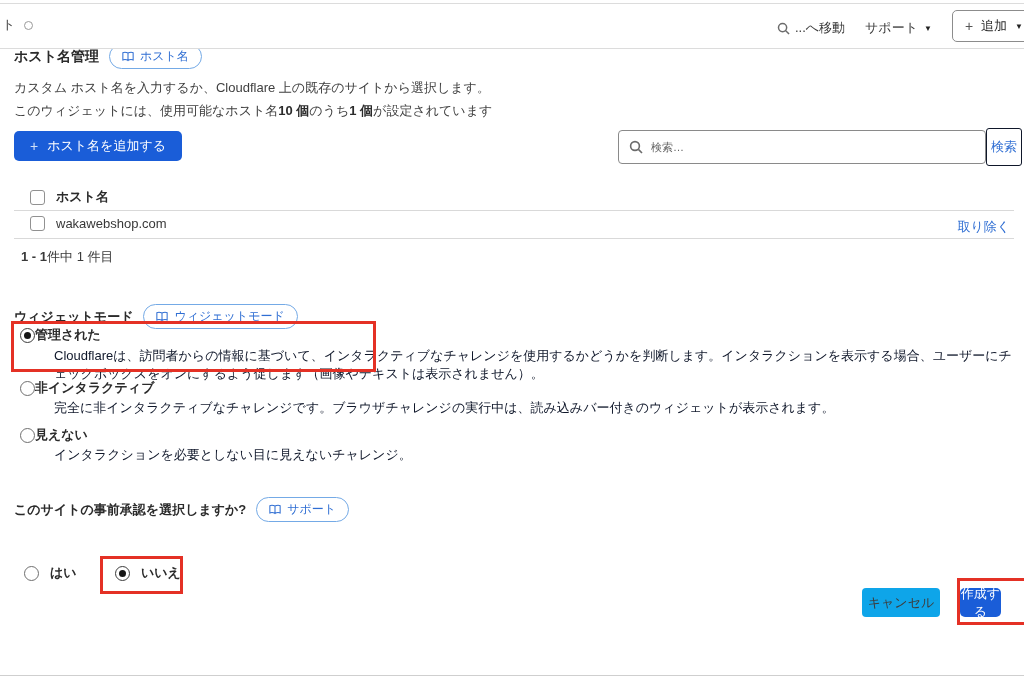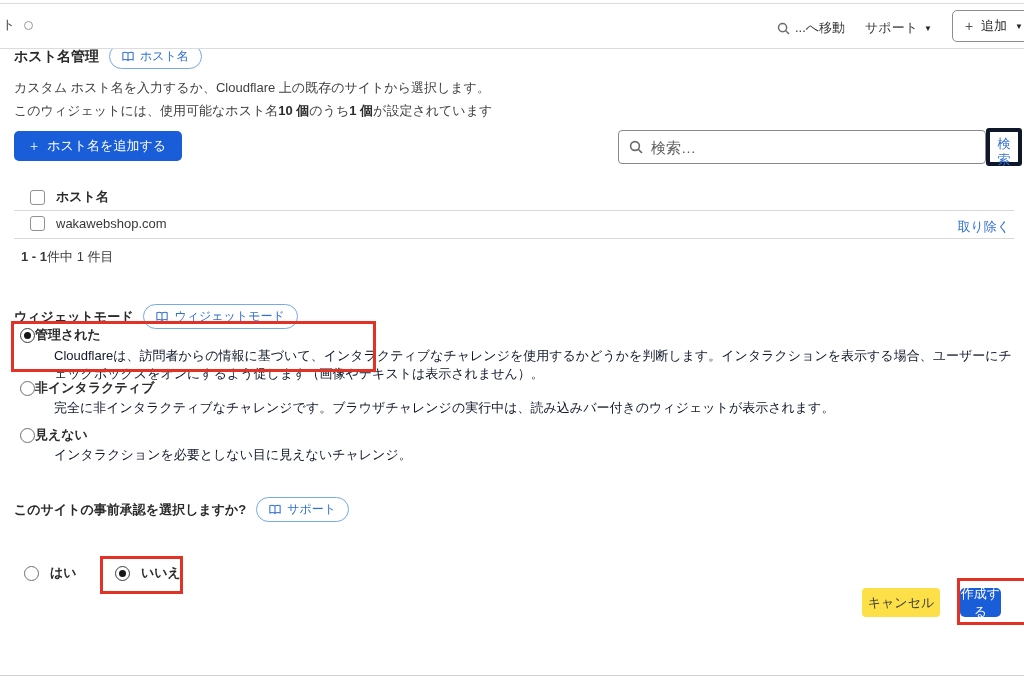--- a/index.html
+++ b/index.html
@@ -26,23 +26,23 @@
   .sec-title { font-weight:bold; font-size:14px; color:#2b2b2b; }
   .badge { display:inline-flex; align-items:center; gap:6px; border:1px solid #74aae6; color:#2f6ed3; border-radius:13px; padding:3px 12px; font-size:12px; cursor:pointer; background:#fff; }
   .badge svg { flex:0 0 auto; }
   
   .desc1 { position:absolute; top:79px; left:14px; color:#404040; }
   .usage { position:absolute; top:102px; left:14px; color:#404040; }
   .usage b { color:#2b2b2b; }
   .primary-btn { background:#1a5dd8; color:#fff; border:none; border-radius:5px; font-size:13px; display:flex; align-items:center; justify-content:center; gap:9px; cursor:pointer; }
   .add-host { position:absolute; top:131px; left:14px; height:30px; padding:0 16px; }
   .search-wrap { position:absolute; top:130px; left:618px; width:368px; height:34px; border:1px solid #8a8a8a; border-radius:4px; display:flex; align-items:center; gap:8px; padding:0 10px; background:#fff; }
-  .search-wrap input { border:none; outline:none; flex:1; font-size:15px; font-family:inherit; color:#333; background:transparent; }
+  .search-wrap input { border:none; outline:none; flex:1; font-size:11px; font-family:inherit; color:#333; background:transparent; }
   .search-wrap input::placeholder { color:#5f5f5f; }
-  .search-go { position:absolute; top:128px; left:986px; width:36px; height:38px; background:#fff; border:4px solid #0f172a; border-radius:3px; color:#2f6ed3; font-size:13px; line-height:1.25; text-align:center; word-break:break-all; padding:4px 2px; cursor:pointer; font-family:inherit; }
+  .search-go { position:absolute; top:128px; left:986px; width:36px; height:38px; background:#fff; border:1px solid #0f172a; border-radius:3px; color:#2f6ed3; font-size:13px; line-height:1.25; text-align:center; word-break:break-all; padding:4px 2px; cursor:pointer; font-family:inherit; }
   .cb { width:15px; height:15px; border:1px solid #919191; border-radius:3px; background:#fff; display:inline-block; flex:0 0 auto; cursor:pointer; }
   .thead { position:absolute; top:188px; left:30px; display:flex; align-items:center; gap:11px; }
   .thead .th-label { font-weight:bold; color:#2b2b2b; }
   .hline { position:absolute; left:14px; right:10px; height:1px; background:#d9d9d9; }
   .trow { position:absolute; top:216px; left:30px; display:flex; align-items:center; gap:11px; color:#383838; }
   .remove-link { position:absolute; top:218px; right:14px; color:#2f6ed3; cursor:pointer; }
   .pagination { position:absolute; top:248px; left:21px; color:#3a3a3a; }
   
   .sec-head.widgetmode { top:296px; left:14px; }
   .sec-label { font-weight:bold; font-size:13px; color:#2b2b2b; }
@@ -51,21 +51,21 @@
   .radio .dot { width:7px; height:7px; border-radius:50%; background:#161616; display:none; }
   .radio.checked .dot { display:block; }
   .opt-row { position:absolute; left:20px; display:flex; align-items:center; }
   .opt-label { font-weight:bold; color:#2b2b2b; }
   .opt-desc { position:absolute; left:54px; color:#0f172a; }
   
   .sec-head.preclear { top:489px; left:14px; }
   .pre-desc { position:absolute; top:515px; left:14px; width:1000px; line-height:21px; color:#404040; }
   .yn-row { position:absolute; top:564px; display:flex; align-items:center; gap:11px; }
   
-  .cancel-btn { position:absolute; top:588px; left:862px; width:78px; height:29px; background:#fde047; color:#3d3d3d; border:none; border-radius:4px; font-size:13px; font-family:inherit; cursor:pointer; }
+  .cancel-btn { position:absolute; top:588px; left:862px; width:78px; height:29px; background:#0ea5e9; color:#3d3d3d; border:none; border-radius:4px; font-size:13px; font-family:inherit; cursor:pointer; }
   .create-btn { position:absolute; top:588px; left:960px; width:41px; height:29px; }
   .bottom-line { position:absolute; top:675px; left:0; right:0; height:1px; background:#cfcfcf; }
   
   .anno { position:absolute; border:3px solid #e43125; z-index:8; pointer-events:none; }
   .anno-1 { left:11px; top:321px; width:365px; height:51px; }
   .anno-2 { left:100px; top:556px; width:83px; height:38px; }
   .anno-3 { left:957px; top:578px; width:75px; height:47px; }
   .mag { stroke:#6b6b6b; stroke-width:1.6; fill:none; }
 </style>
 </head>

